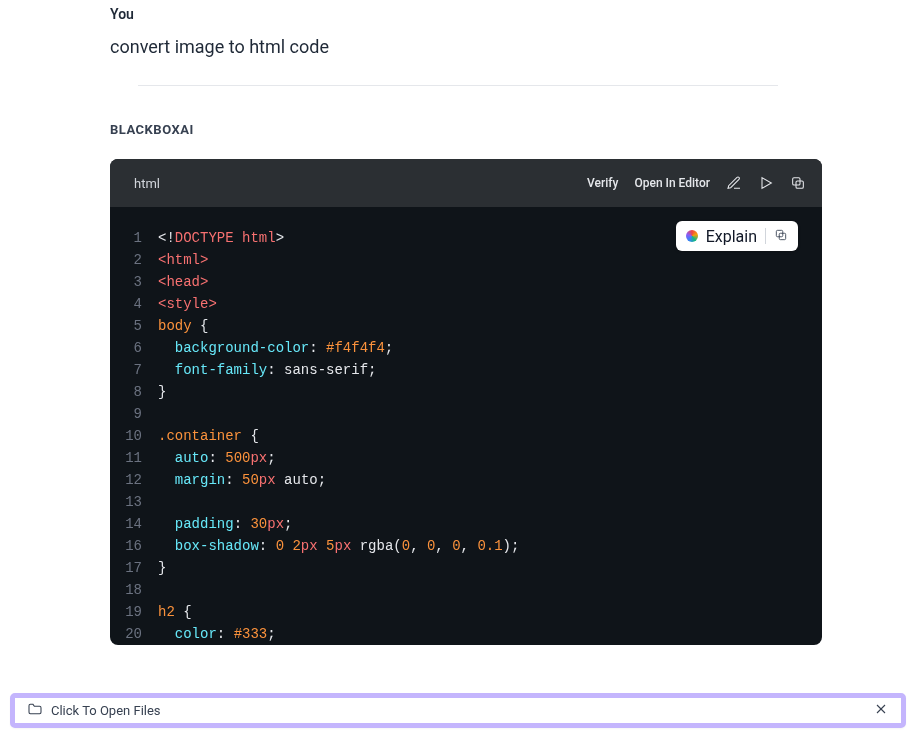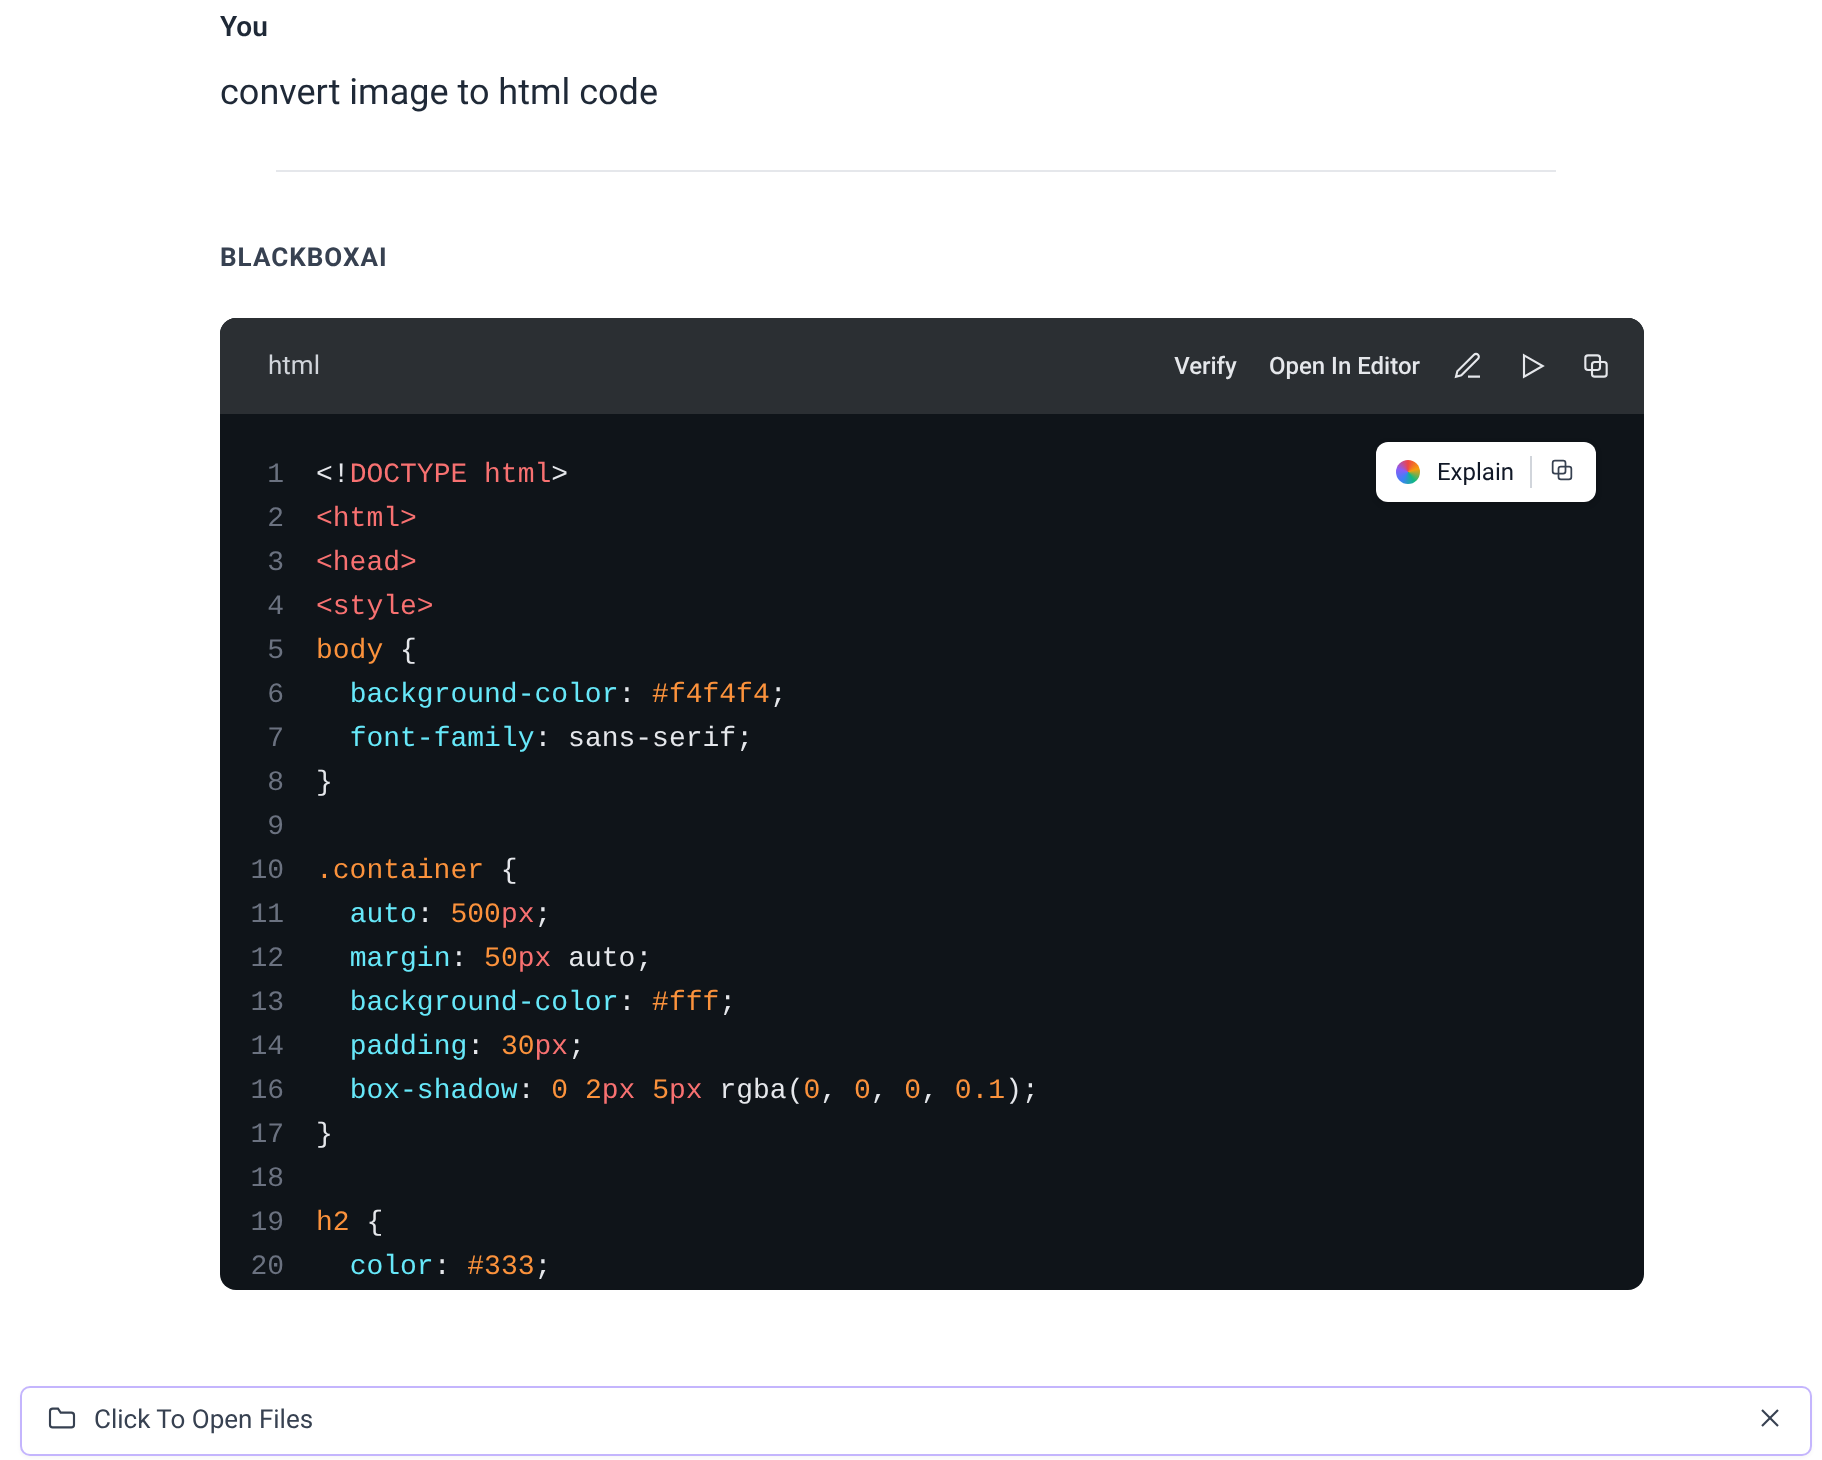--- a/index.html
+++ b/index.html
@@ -83,21 +83,21 @@
     position: absolute;
     top: 62px;
     right: 24px;
     background: #ffffff;
     border-radius: 6px;
     display: flex;
     align-items: center;
     height: 30px;
     padding: 0 10px;
     gap: 8px;
-    font-size: 12px;
+    font-size: 16px;
     color: #111827;
     box-shadow: 0 1px 3px rgba(0,0,0,0.2);
     cursor: pointer;
   }
   .explain-dot {
     width: 12px;
     height: 12px;
     border-radius: 50%;
     background: conic-gradient(#ef4444, #f59e0b, #10b981, #3b82f6, #8b5cf6, #ef4444);
   }
@@ -134,21 +134,21 @@
   .tk-orange { color: #fb923c; }
   .tk-cyan { color: #67e8f9; }
 
   .file-bar {
     position: absolute;
     left: 10px;
     right: 5px;
     bottom: 2px;
     height: 35px;
     background: #ffffff;
-    border: 1px solid #c4b5fd;
+    border: 5px solid #c4b5fd;
     border-radius: 5px;
     display: flex;
     align-items: center;
     justify-content: space-between;
     padding: 0 12px;
     font-size: 13px;
     color: #374151;
     box-shadow: 0 1px 2px rgba(0,0,0,0.04);
   }
   .file-bar-left {
@@ -252,21 +252,20 @@
         <div class="code-line">
           <span class="gutter">11</span>
           <span class="code-text"><span class="tk-white">  </span><span class="tk-cyan">auto</span><span class="tk-white">: </span><span class="tk-orange">500</span><span class="tk-red">px</span><span class="tk-white">;</span></span>
         </div>
         <div class="code-line">
           <span class="gutter">12</span>
           <span class="code-text"><span class="tk-white">  </span><span class="tk-cyan">margin</span><span class="tk-white">: </span><span class="tk-orange">50</span><span class="tk-red">px</span><span class="tk-white"> </span><span class="tk-white">auto</span><span class="tk-white">;</span></span>
         </div>
         <div class="code-line">
           <span class="gutter">13</span>
-          <span class="code-text"><span class="tk-white">  </span><span class="tk-cyan">background-color</span><span class="tk-white">: </span><span class="tk-orange">#fff</span><span class="tk-white">;</span></span>
         </div>
         <div class="code-line">
           <span class="gutter">14</span>
           <span class="code-text"><span class="tk-white">  </span><span class="tk-cyan">padding</span><span class="tk-white">: </span><span class="tk-orange">30</span><span class="tk-red">px</span><span class="tk-white">;</span></span>
         </div>
         <div class="code-line">
           <span class="gutter">16</span>
           <span class="code-text"><span class="tk-white">  </span><span class="tk-cyan">box-shadow</span><span class="tk-white">: </span><span class="tk-orange">0</span><span class="tk-white"> </span><span class="tk-orange">2</span><span class="tk-red">px</span><span class="tk-white"> </span><span class="tk-orange">5</span><span class="tk-red">px</span><span class="tk-white"> </span><span class="tk-white">rgba</span><span class="tk-white">(</span><span class="tk-orange">0</span><span class="tk-white">, </span><span class="tk-orange">0</span><span class="tk-white">, </span><span class="tk-orange">0</span><span class="tk-white">, </span><span class="tk-orange">0.1</span><span class="tk-white">)</span><span class="tk-white">;</span></span>
         </div>
         <div class="code-line">

